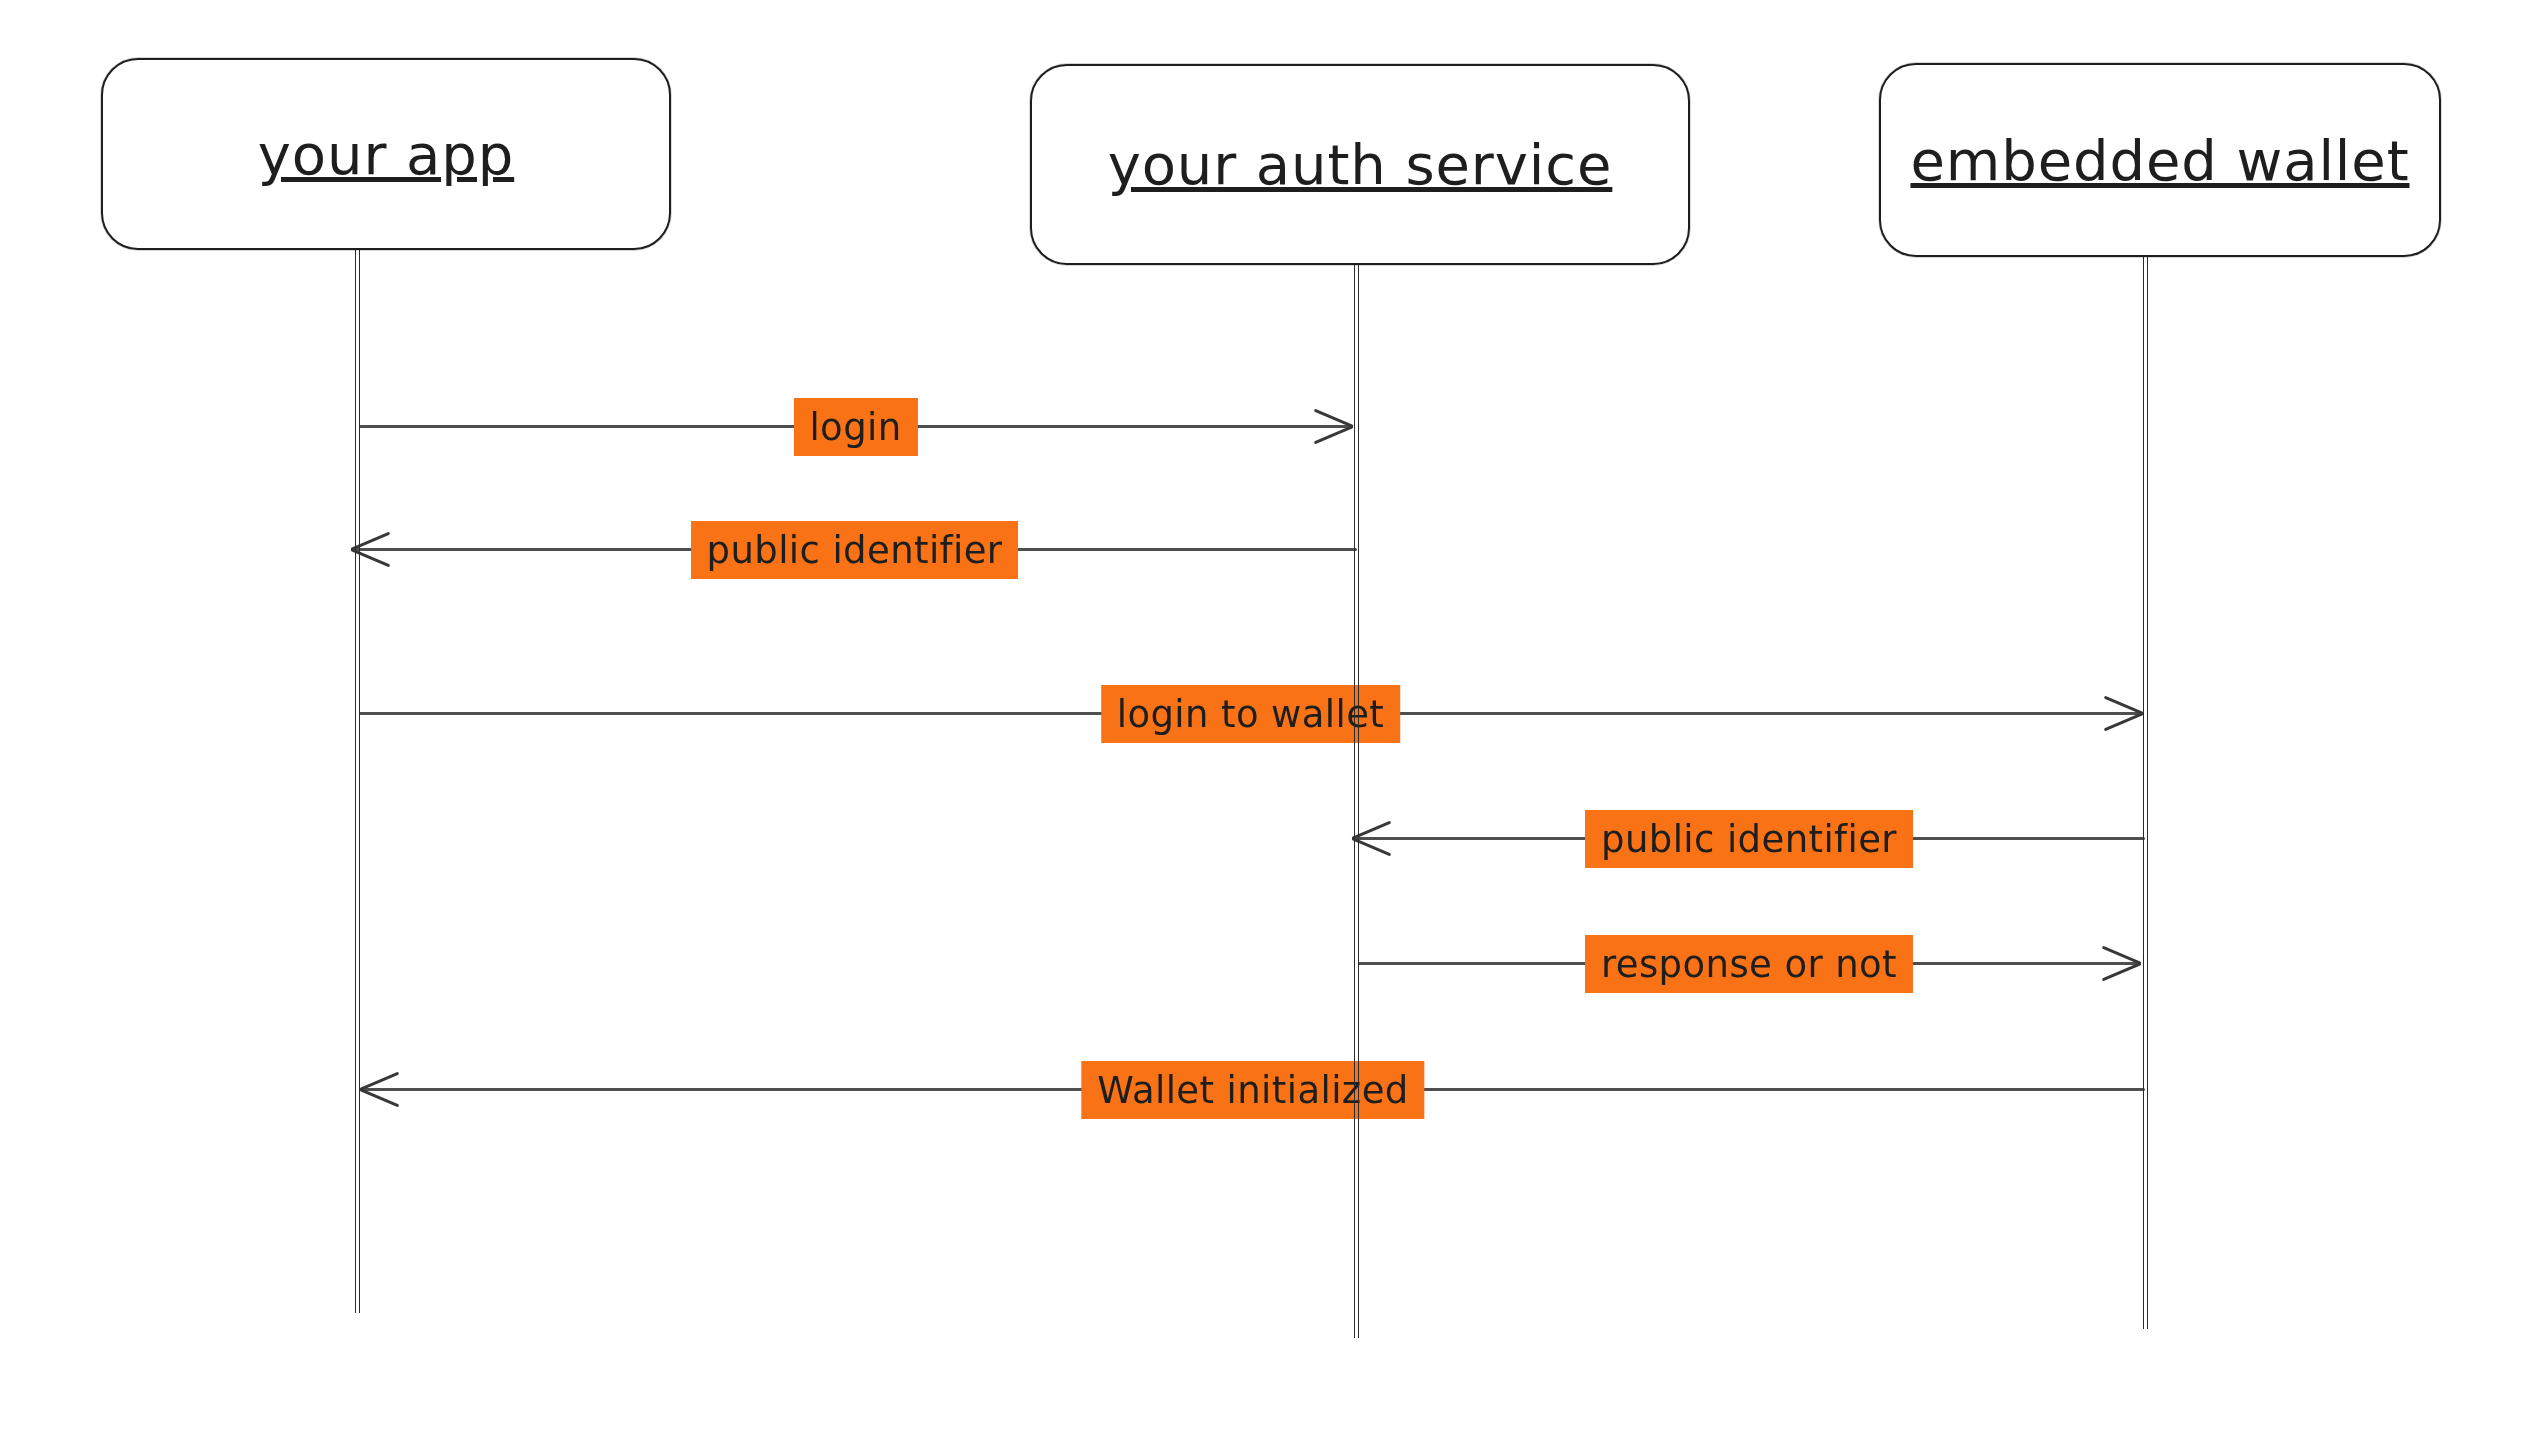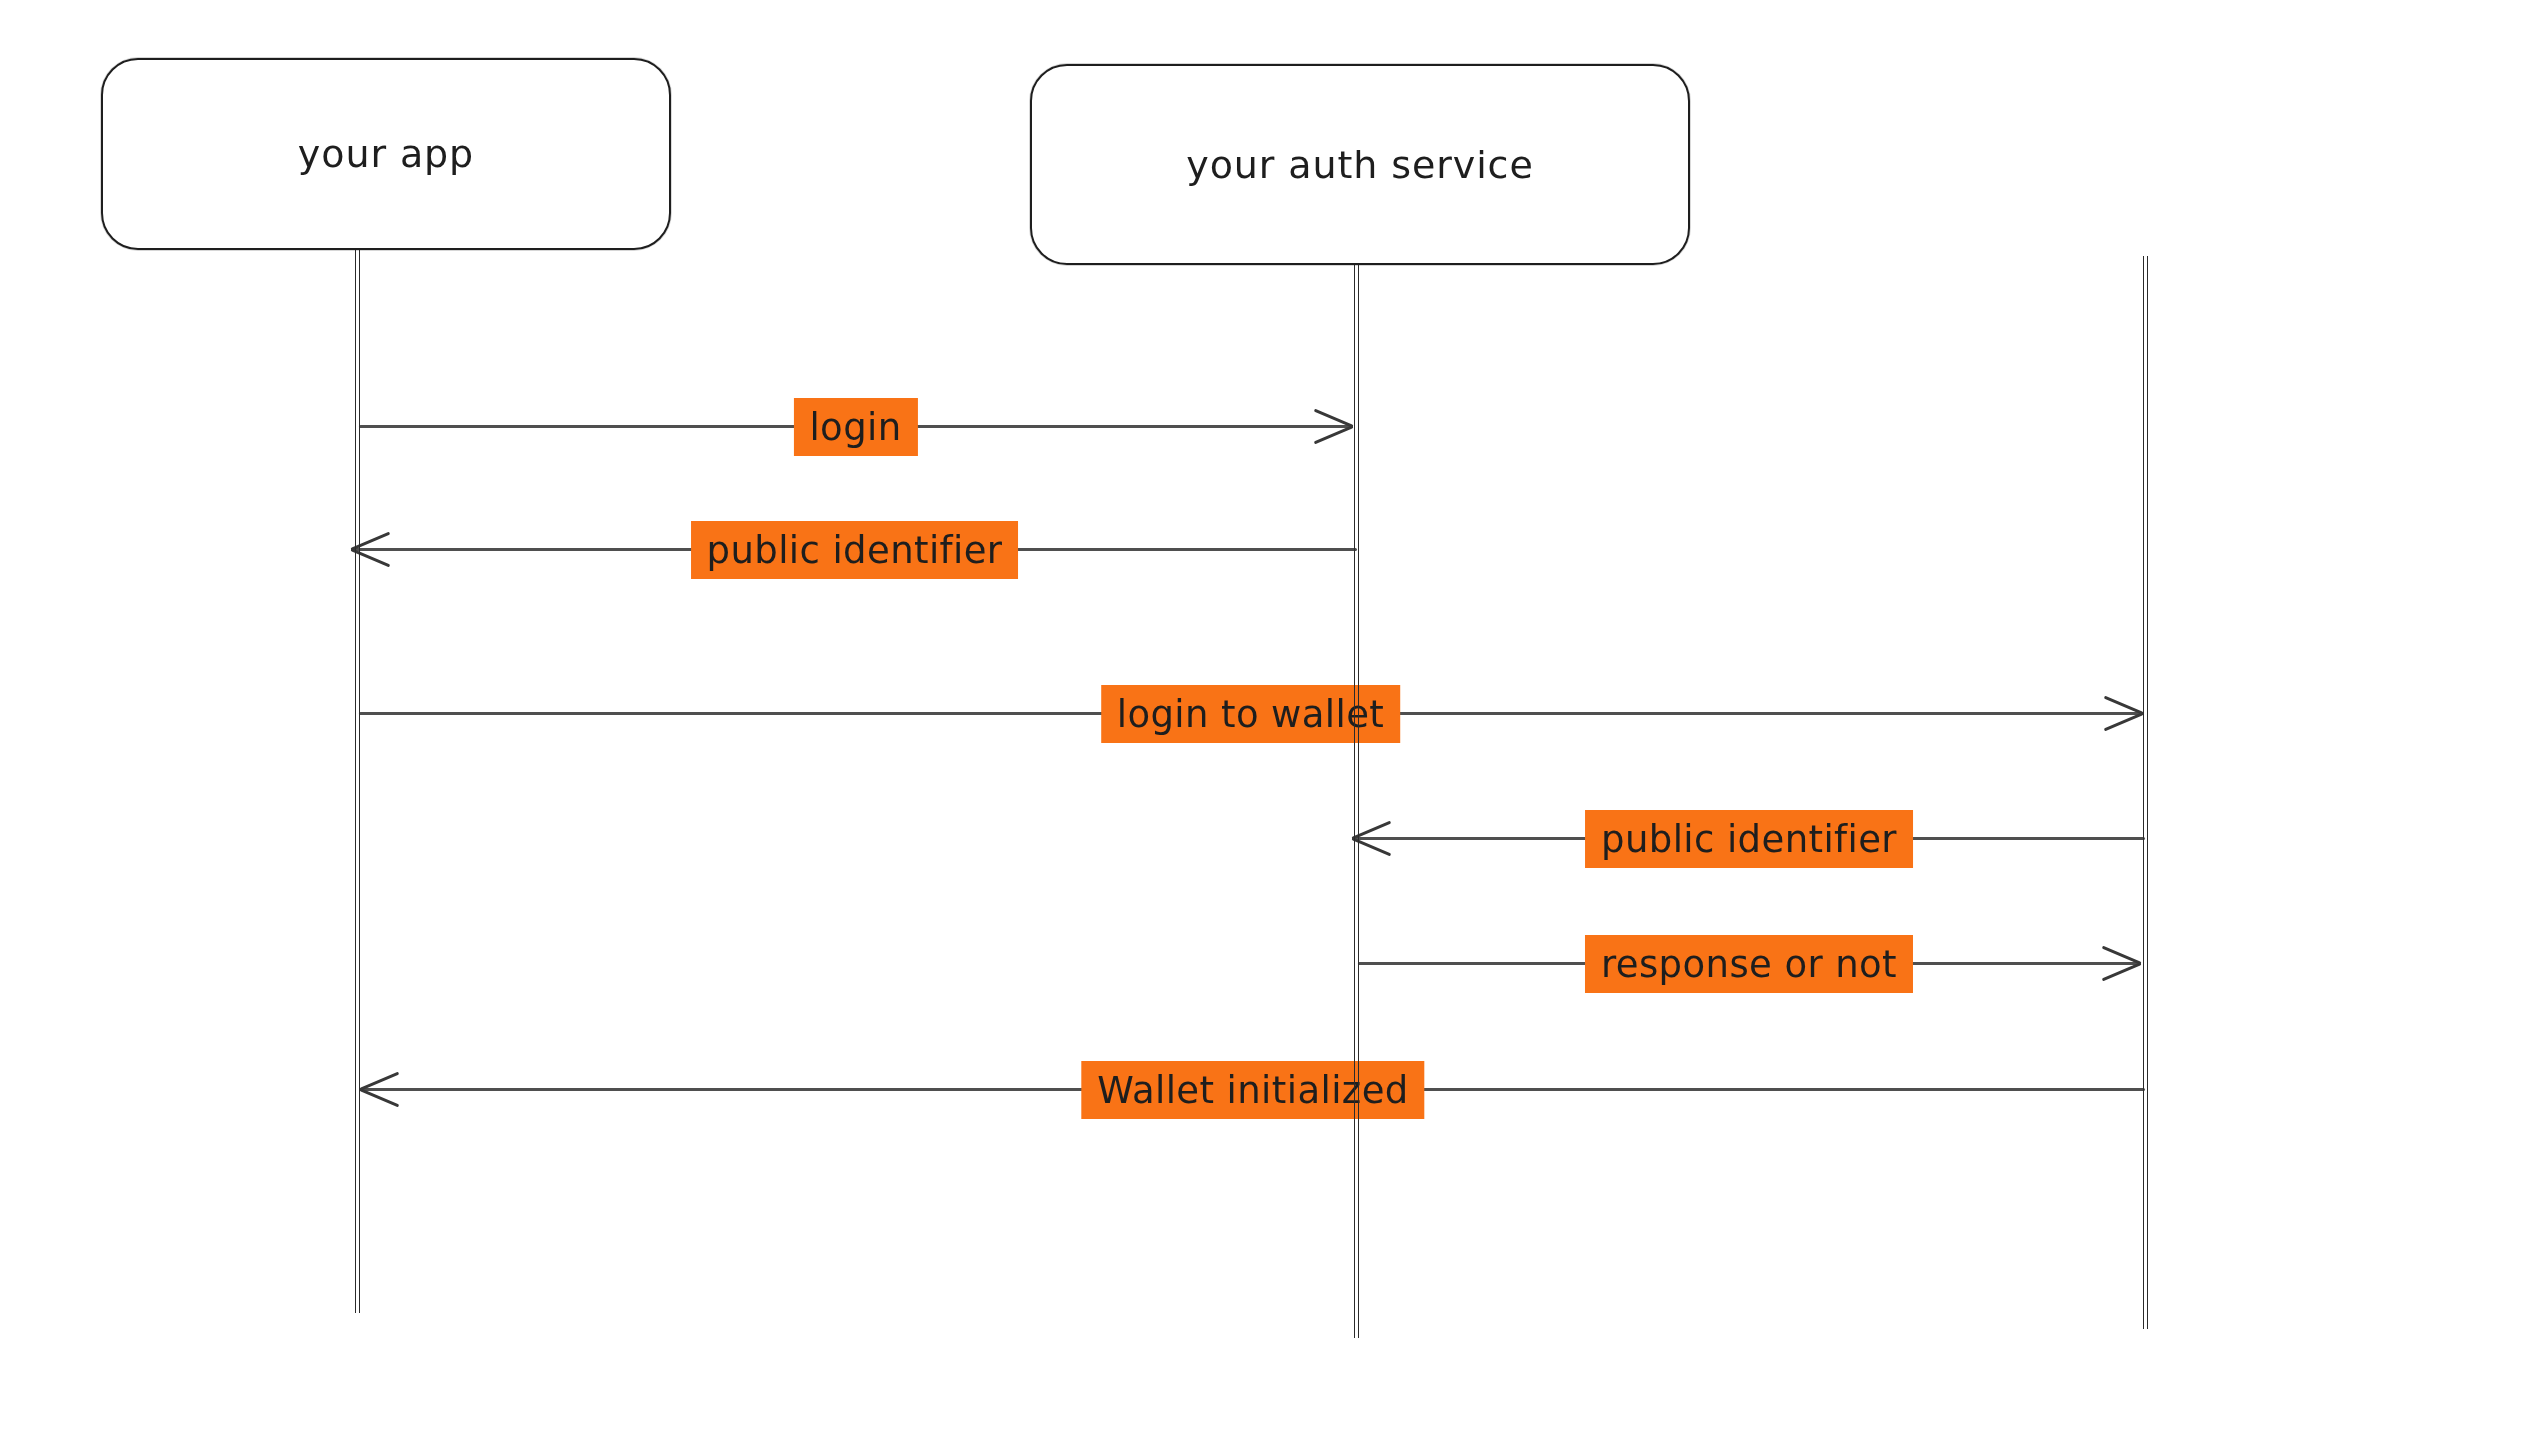--- a/index.html
+++ b/index.html
@@ -24,23 +24,24 @@
     border: 2.7px solid #1e1e1e;
     border-radius: 37px;
     background: #ffffff;
     display: flex;
     align-items: center;
     justify-content: center;
     z-index: 4;
     box-shadow: 0 0 0 0.9px rgba(30,30,30,0.18);
   }
   .actor-label {
-    font-size: 38px;
+    font-size: 56px;
     letter-spacing: 0.9px;
     white-space: nowrap;
+    text-decoration: underline;
   }
 
   
   .lifeline {
     position: absolute;
     width: 5.3px;
     box-sizing: border-box;
     border-left: 1.8px solid #2b2b2b;
     border-right: 1.8px solid #2b2b2b;
     z-index: 3;
@@ -109,20 +110,23 @@
 <div class="stage">
 
   <div class="actor" style="left:101px; top:58px; width:570px; height:192px;">
     <span class="actor-label">your app</span>
   </div>
 
   <div class="actor" style="left:1030px; top:56px; width:660px; height:201px;margin-top:8px;">
     <span class="actor-label">your auth service</span>
   </div>
 
+  <div class="actor" style="left:1879px; top:63px; width:562px; height:194px;">
+    <span class="actor-label">embedded wallet</span>
+  </div>
 
   <div class="lifeline" style="left:355px; top:249px; height:1064px;"></div>
   <div class="lifeline" style="left:1354px; top:256px; height:1082px;"></div>
   <div class="lifeline" style="left:2143px; top:256px; height:1073px;"></div>
 
   <div class="msg" style="left:359px; top:427px; width:993px;">
     <div class="mline"></div>
     <div class="head head-right">
       <i class="w-up"></i>
         <i class="w-down"></i>

